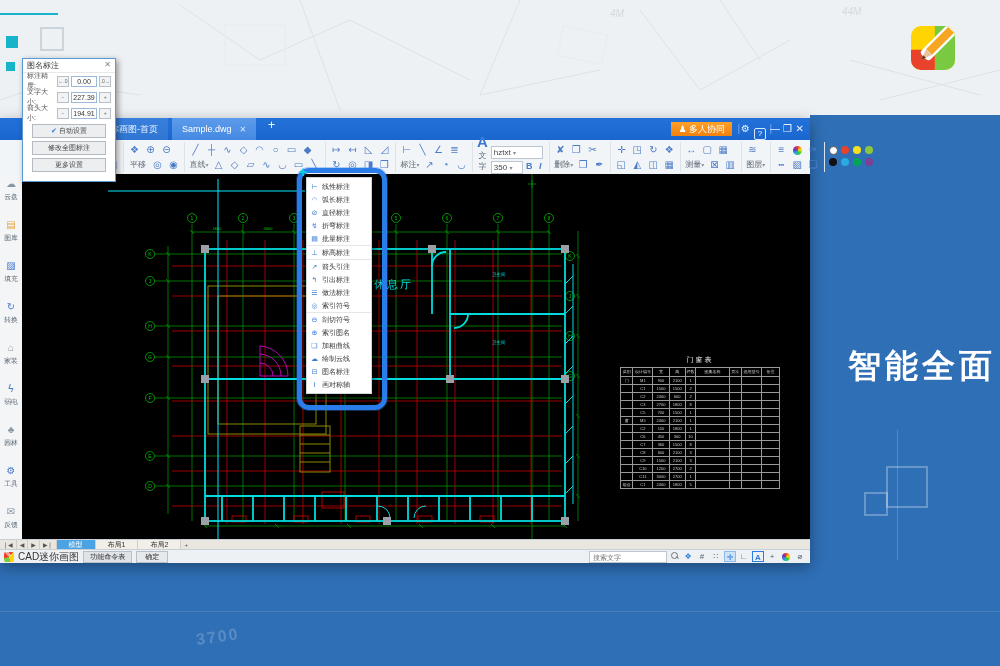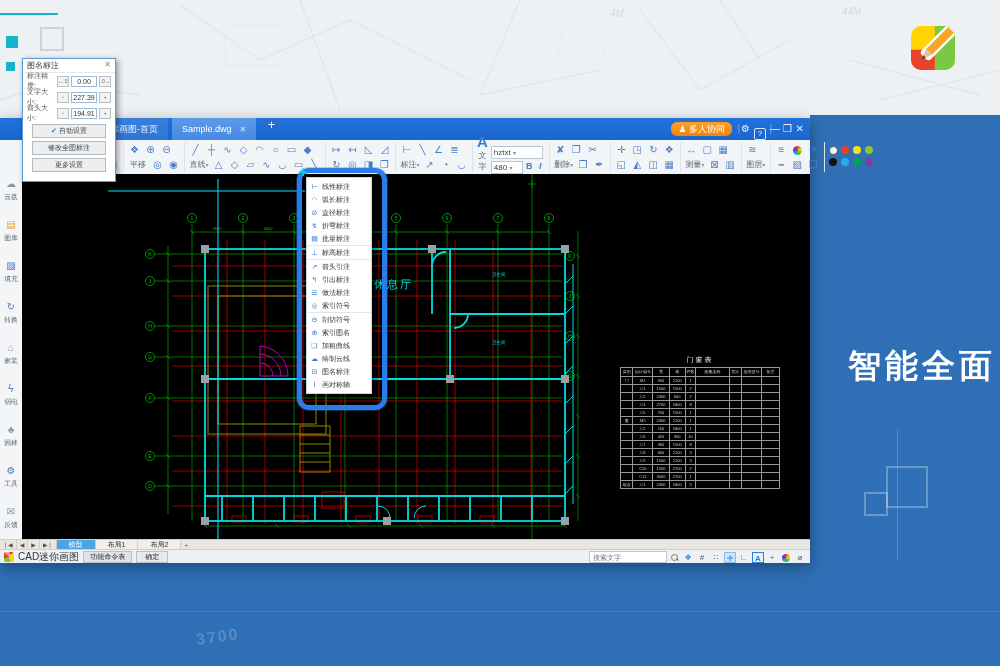--- a/index.html
+++ b/index.html
@@ -25,21 +25,21 @@
 
   
   #win{left:0;top:118px;width:810px;height:445px;box-shadow:0 4px 14px rgba(0,0,0,.35);background:#000;}
   #titlebar{left:0;top:0;width:810px;height:22px;background:linear-gradient(#2272da,#1a66cf);color:#fff;}
   .tb-arrow{font-size:11px;color:#cfe2ff;margin:0 2px;line-height:22px;}
   .title-tab{height:22px;line-height:22px;font-size:9px;color:#eaf2ff;padding:0 10px;display:inline-block;}
   .title-tab.home{background:rgba(255,255,255,.10);}
   .title-tab.doc{background:linear-gradient(#5d9bea,#4489e2);color:#fff;}
   .tab-x{margin-left:8px;font-size:8px;color:#d7e6ff;}
   .tab-plus{font-size:12px;color:#fff;margin-left:6px;}
-  #collab-btn{right:78px;top:4px;height:14px;line-height:14px;padding:0 7px;background:linear-gradient(#ffa026,#f2820d);border-radius:6px;font-size:9px;color:#fff;}
+  #collab-btn{right:78px;top:4px;height:14px;line-height:14px;padding:0 7px;background:linear-gradient(#ffa026,#f2820d);border-radius:0;font-size:9px;color:#fff;}
   .win-ico{color:#e8f1ff;font-size:10px;line-height:22px;margin:0 4px;}
   .win-sep{color:rgba(255,255,255,.4);font-size:10px;line-height:22px;}
   #help-ico{display:inline-block;width:10px;height:10px;line-height:10px;border:1px solid #dbe8ff;border-radius:2px;font-size:8px;text-align:center;vertical-align:middle;}
 
   
   #toolbar{left:0;top:22px;width:810px;height:34px;background:#f2f5f8;border-bottom:1px solid #d6dce2;}
   #tb-flex{position:absolute;left:38px;top:1px;height:32px;display:flex;align-items:center;}
   .tb-group{display:flex;flex-direction:column;justify-content:center;gap:1px;padding:0 3px;border-right:1px solid #dde3e9;height:30px;}
   .tb-row{display:flex;gap:1px;}
   .tb-cell{display:inline-block;width:15px;height:14px;line-height:14px;text-align:center;font-size:10px;color:#4d7cc7;cursor:default;}
@@ -103,21 +103,21 @@
   .lay-tab.active{background:#4ba3e3;color:#fff;}
 
   
   #statusbar{left:0;top:431px;width:810px;height:14px;background:#eef1f4;border-top:1px solid #c9cfd6;display:flex;align-items:center;gap:4px;padding-left:4px;box-sizing:border-box;}
   #sb-logo{width:10px;height:10px;border-radius:2px;background:conic-gradient(from 40deg,#ffd400 0 35%,#7ac943 35% 60%,#e8412c 60% 100%);position:relative;}
   #sb-logo:after{content:"✎";position:absolute;left:1px;top:-2px;font-size:8px;color:#fff;}
   #sb-app{font-size:10px;color:#333;}
   #cmd-btn{font-size:7px;color:#333;background:#dfe3e7;border:1px solid #b9bfc6;padding:0 6px;height:10px;line-height:10px;}
   #cmd-input{width:230px;height:10px;border:1px solid #c0c6cc;font-size:7px;padding:0 3px;color:#333;background:#fff;}
   #ok-btn{font-size:7px;color:#333;background:#e6e9ec;border:1px solid #b9bfc6;padding:0 8px;height:10px;line-height:10px;}
-  #sb-right{position:absolute;right:4px;top:1px;display:flex;align-items:center;gap:3px;}
+  #sb-right{position:absolute;right:4px;top:1px;display:flex;gap:3px;}
   #search-input{width:70px;height:10px;border:1px solid #c0c6cc;font-size:7px;padding:0 3px;background:#fff;}
   .mag{position:relative;width:9px;height:9px;display:inline-block;}
   .mag:before{content:"";position:absolute;left:1px;top:1px;width:5px;height:5px;border:1px solid #777;border-radius:50%;}
   .mag:after{content:"";position:absolute;left:6px;top:6px;width:3px;height:1px;background:#777;transform:rotate(45deg);}
   .sb-ico{display:inline-block;width:12px;height:11px;line-height:11px;text-align:center;font-size:8px;color:#54636f;}
   .sb-ico.blue{color:#2d7de0;}
   .sb-ico.active{background:#cfe3f7;border:1px solid #8fb9e6;color:#2d7de0;box-sizing:border-box;}
   .sb-ico.boxed{border:1px solid #2d7de0;color:#2d7de0;box-sizing:border-box;font-weight:bold;}
   .sb-ico.wheel2{position:relative;}
   .sb-ico.wheel2:before{content:"";position:absolute;left:2px;top:2px;width:8px;height:8px;border-radius:50%;background:conic-gradient(#e33,#fd0,#3c3,#2ad,#63c,#e33);}
@@ -281,21 +281,21 @@
             </div>
           </div>
         <div id="text-group">
           <div style="text-align:center;">
             <div id="text-A">A</div>
             <div class="mini-label"><span>文字</span> <span class="caret">▾</span></div>
           </div>
           <div>
             <div class="mini-select" style="width:46px;"><span>hztxt</span> <span class="caret">▾</span></div>
             <div style="display:flex;gap:2px;margin-top:2px;">
-              <span class="mini-select" style="width:26px;"><span>480</span> <span class="caret">▾</span></span>
+              <span class="mini-select" style="width:26px;"><span>350</span> <span class="caret">▾</span></span>
               <span class="bi">B</span>
               <span class="bi" style="font-style:italic;">I</span>
             </div>
           </div>
         </div>
         <div id="tb-groups-b" style="display:flex;height:32px;align-items:center;">
             <div class="tb-group">
               <div class="tb-row">
                 <span class="tb-cell">✘</span>
                 <span class="tb-cell">❐</span>

